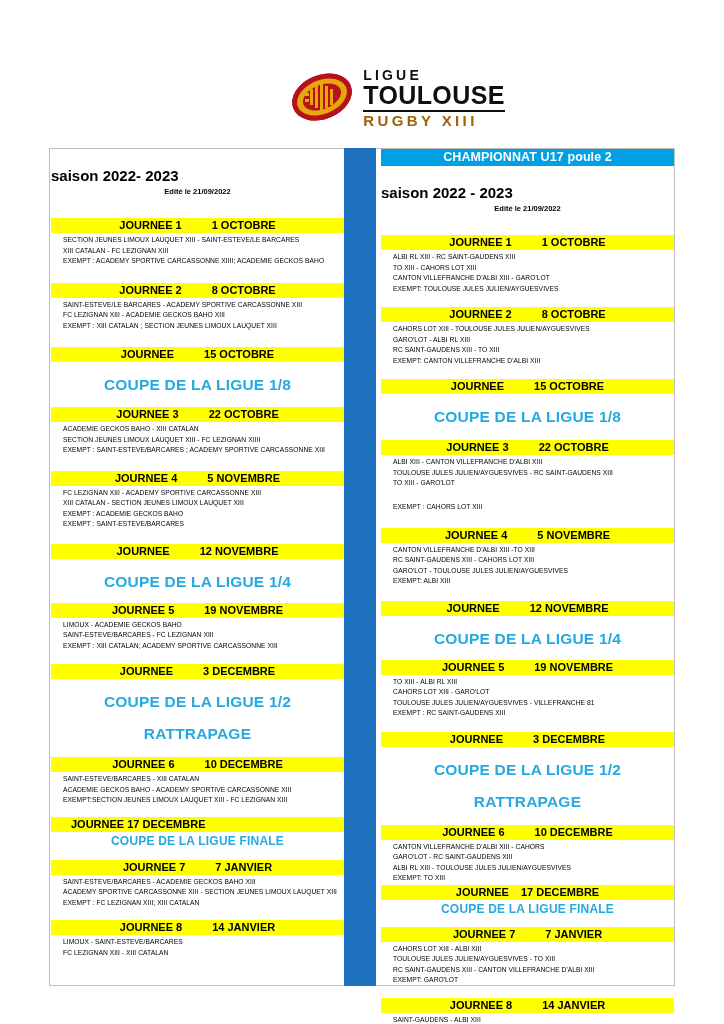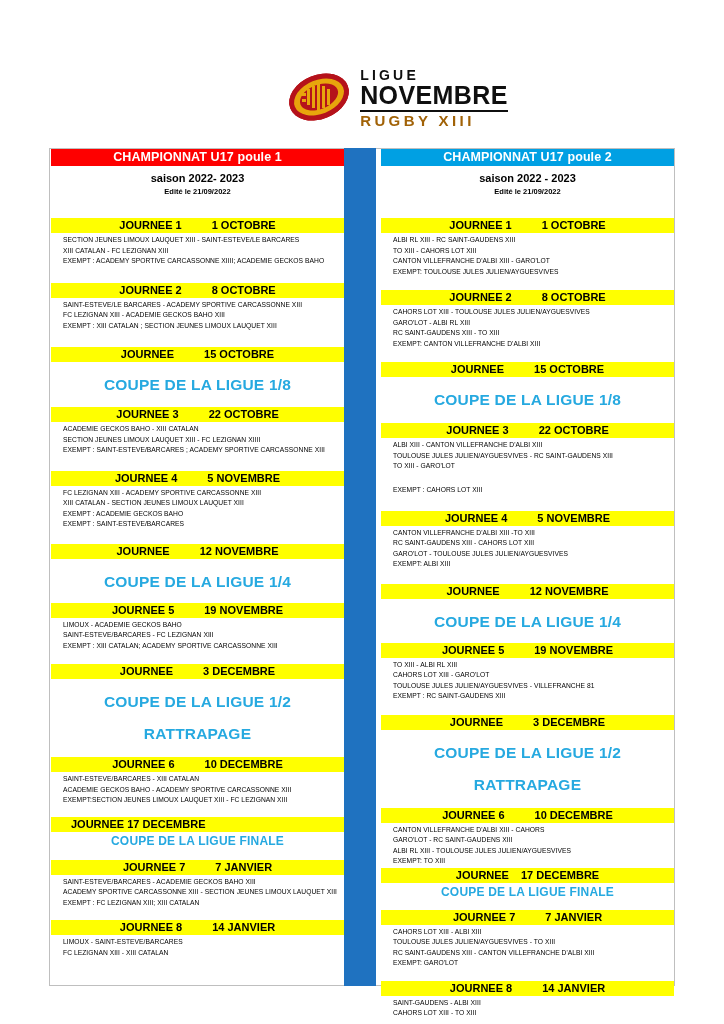--- a/index.html
+++ b/index.html
@@ -126,24 +126,23 @@
     line-height: 17px;
     text-align: center;
     font-size: 12.5px;
     font-weight: bold;
     letter-spacing: 0.1px;
   }
   .title-bar.red  { background: #fe0000; color: #ffffff; }
   .title-bar.blue { background: #00a0e3; color: #ffffff; }
 
   .season {
-    text-align: center;
-    font-size: 11px;
-    font-weight: bold;
-    margin-top: 6px;
+    font-size: 15px;
+    font-weight: bold;
+    margin-top: 18px;
     color: #000;
   }
   .edited {
     text-align: center;
     font-size: 7.5px;
     font-weight: bold;
     margin-top: 3px;
     color: #000;
   }
 
@@ -202,29 +201,28 @@
           <rect x="29" y="9" width="3" height="26"></rect>
           <rect x="34" y="11" width="3" height="22"></rect>
           <rect x="39" y="14" width="3" height="16"></rect>
           <rect x="14" y="18" width="4" height="3"></rect>
           <rect x="14" y="24" width="4" height="3"></rect>
         </g>
       </svg>
     </div>
     <div id="logo-text">
       <div class="lt-l1">LIGUE</div>
-      <div class="lt-l2">NOVEMBRE</div>
+      <div class="lt-l2">TOULOUSE</div>
       <div class="lt-l3">RUGBY XIII</div>
     </div>
   </div>
 </div>
 
 <div id="sheet">
   <div class="col" id="col-left">
-      <div class="title-bar red">CHAMPIONNAT  U17 poule 1</div>
       <div class="season">saison 2022- 2023</div>
       <div class="edited">Edité le 21/09/2022</div>
       <div style="height: 22px;"></div>
       <div class="jbar">
         <span class="jnum">JOURNEE 1</span>
         <span class="jdate">1 OCTOBRE</span>
       </div>
       <div class="fixtures">
         <div class="fx">SECTION JEUNES LIMOUX LAUQUET XIII - SAINT-ESTEVE/LE BARCARES</div>
         <div class="fx">XIII CATALAN - FC LEZIGNAN XIII</div>

